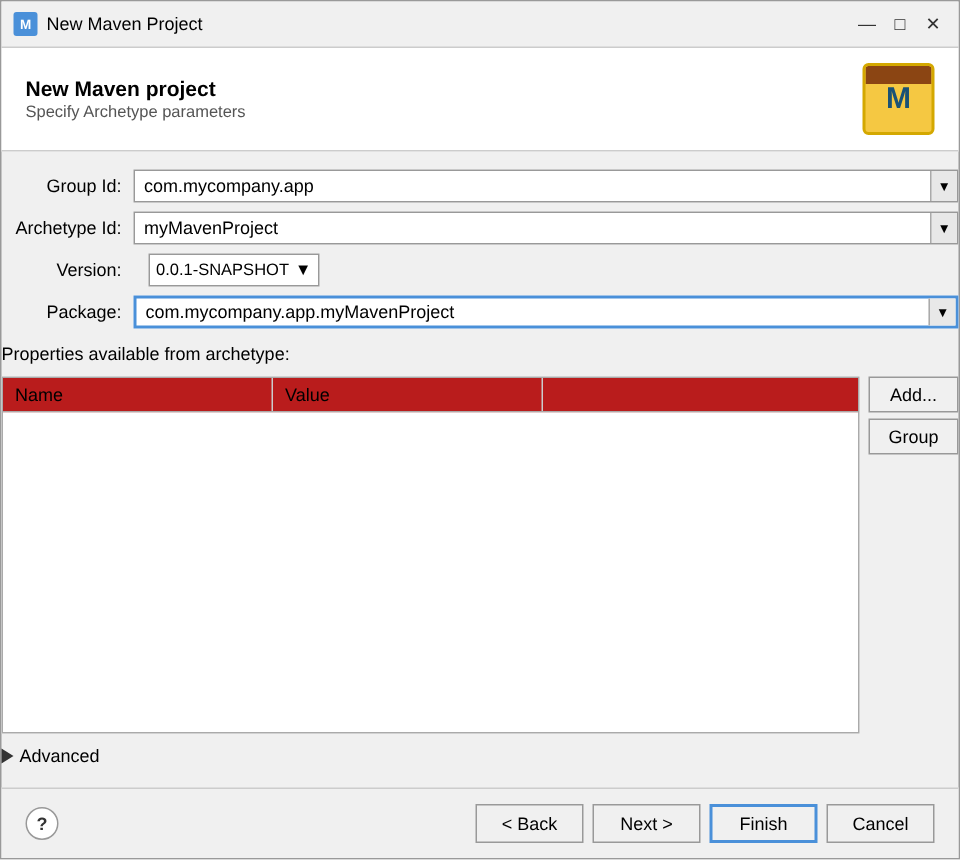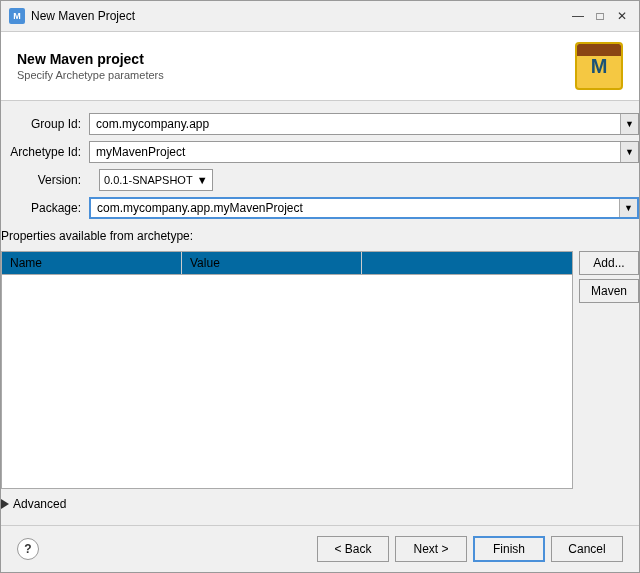--- a/index.html
+++ b/index.html
@@ -220,21 +220,21 @@
     }
     .table-wrapper {
       flex: 1;
       border: 1px solid #aaa;
       background: white;
       display: flex;
       flex-direction: column;
     }
     .table-header {
       display: flex;
-      background: #0369a1;
+      background: #b91c1c;
       border-bottom: 1px solid #aaa;
     }
     .th {
       padding: 4px 8px;
       font-size: 12px;
       font-weight: normal;
       color: #000;
       border-right: 1px solid #ccc;
     }
     .th:first-child { width: 180px; }
@@ -408,21 +408,21 @@
       <div class="table-wrapper">
         <div class="table-header">
           <div class="th">Name</div>
           <div class="th">Value</div>
           <div class="th"></div>
         </div>
         <div class="table-body"></div>
       </div>
       <div class="table-buttons">
         <button class="action-btn">Add...</button>
-        <button class="action-btn">Maven</button>
+        <button class="action-btn">Group</button>
       </div>
     </div>
 
     <div class="advanced-row">
       <div class="triangle"></div>
       <span>Advanced</span>
     </div>
   </div>
 
   <div class="footer">

